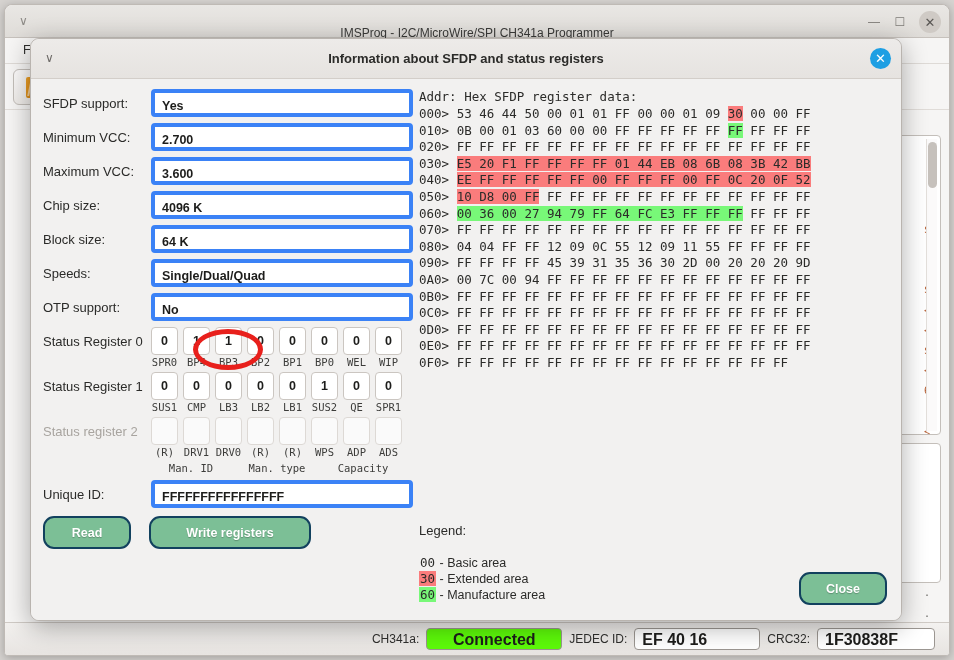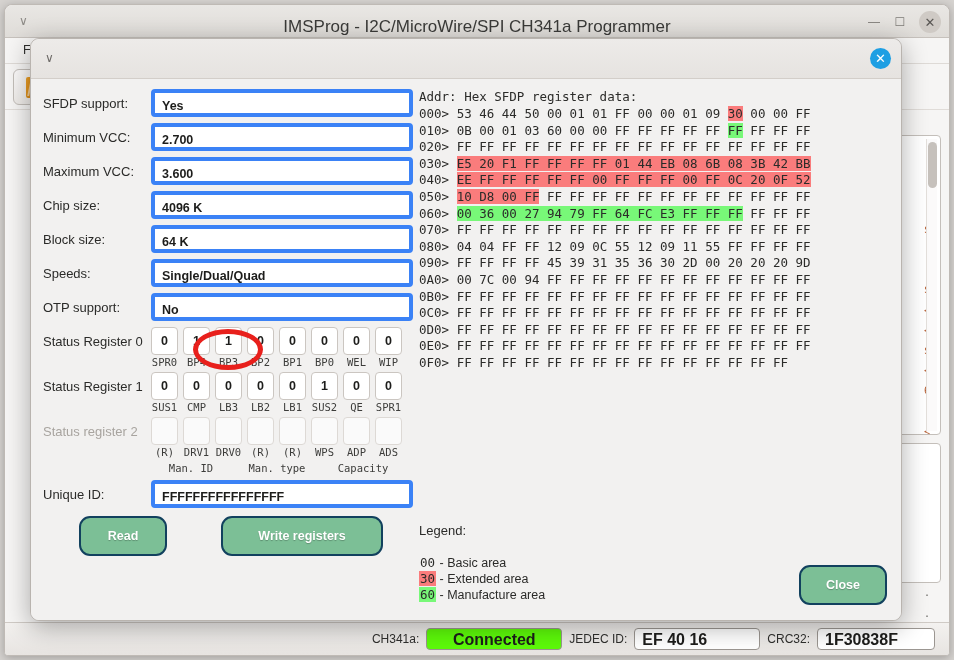--- a/index.html
+++ b/index.html
@@ -29,23 +29,23 @@
   }
   .app-titlebar {
     position: relative;
     height: 33px;
     background: linear-gradient(#e9e7e4, #dfdcd8);
     border-bottom: 1px solid #c6c1bc;
     border-radius: 7px 7px 0 0;
   }
   .app-title {
     position: absolute;
-    left: 0; right: 0; top: 12px;
+    left: 0; right: 0; top: 21px;
     text-align: center;
-    font-size: 17px;
+    font-size: 12px;
     color: #3a3a38;
   }
   .tb-left-chevron {
     position: absolute; left: 14px; top: 9px;
     font-size: 12px; color: #8d8a86;
   }
   .win-btns {
     position: absolute; right: 8px; top: 6px;
     display: flex; align-items: center; gap: 12px;
   }
@@ -303,24 +303,23 @@
   }
 
   .btn-row { display: flex; gap: 18px; margin-top: 8px; }
   .btn {
     background: #7cbf96;
     border: 2px solid #12415e;
     border-radius: 11px;
     color: #ffffff;
     font-size: 12.5px;
     font-weight: bold;
-    height: 40px;
+    height: 33px;
     display: flex; align-items: center; justify-content: center;
     text-shadow: 0 1px 1px rgba(0,0,0,0.25);
-    margin-left: 36px;
   }
   .btn-read { width: 88px; }
   .btn-write { width: 162px; }
   .btn-close-dlg {
     position: absolute;
     right: 14px; bottom: 16px;
     width: 88px;
   }
 
   
@@ -440,20 +439,21 @@
       <span class="sb-field sb-jedec">EF 40 16</span>
       <span class="sb-label">CRC32:</span>
       <span class="sb-field sb-crc">1F30838F</span>
     </div>
   </div>
 
   <div class="dialog">
 
     <div class="dlg-titlebar">
       <span class="dlg-chevron">∨</span>
+      <div class="dlg-title">Information about SFDP and status registers</div>
       <div class="dlg-close">✕</div>
     </div>
 
     <div class="dlg-body">
 
       <div class="form-col" id="form-col">
 
         <div id="field-rows">
             <div class="frow">
               <span class="flabel">SFDP support:</span>

